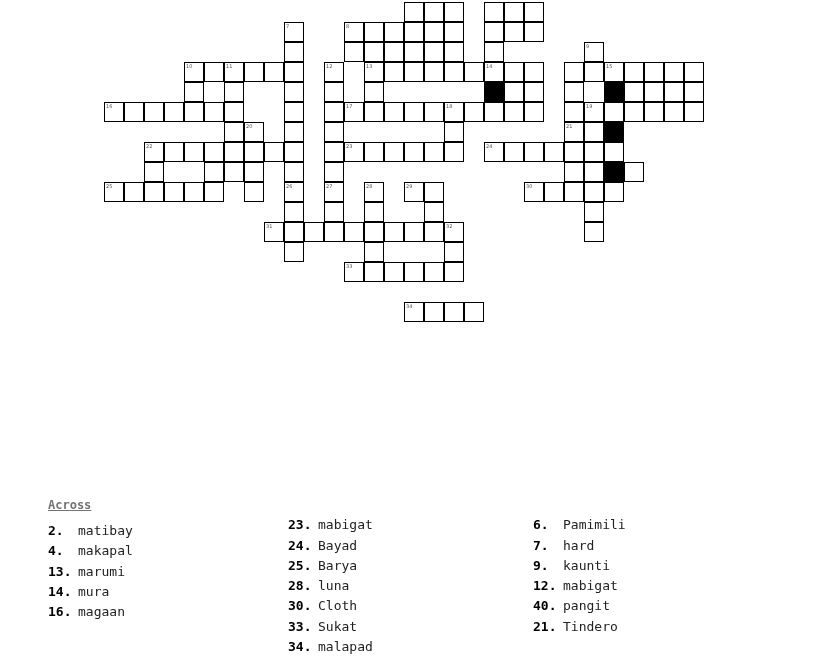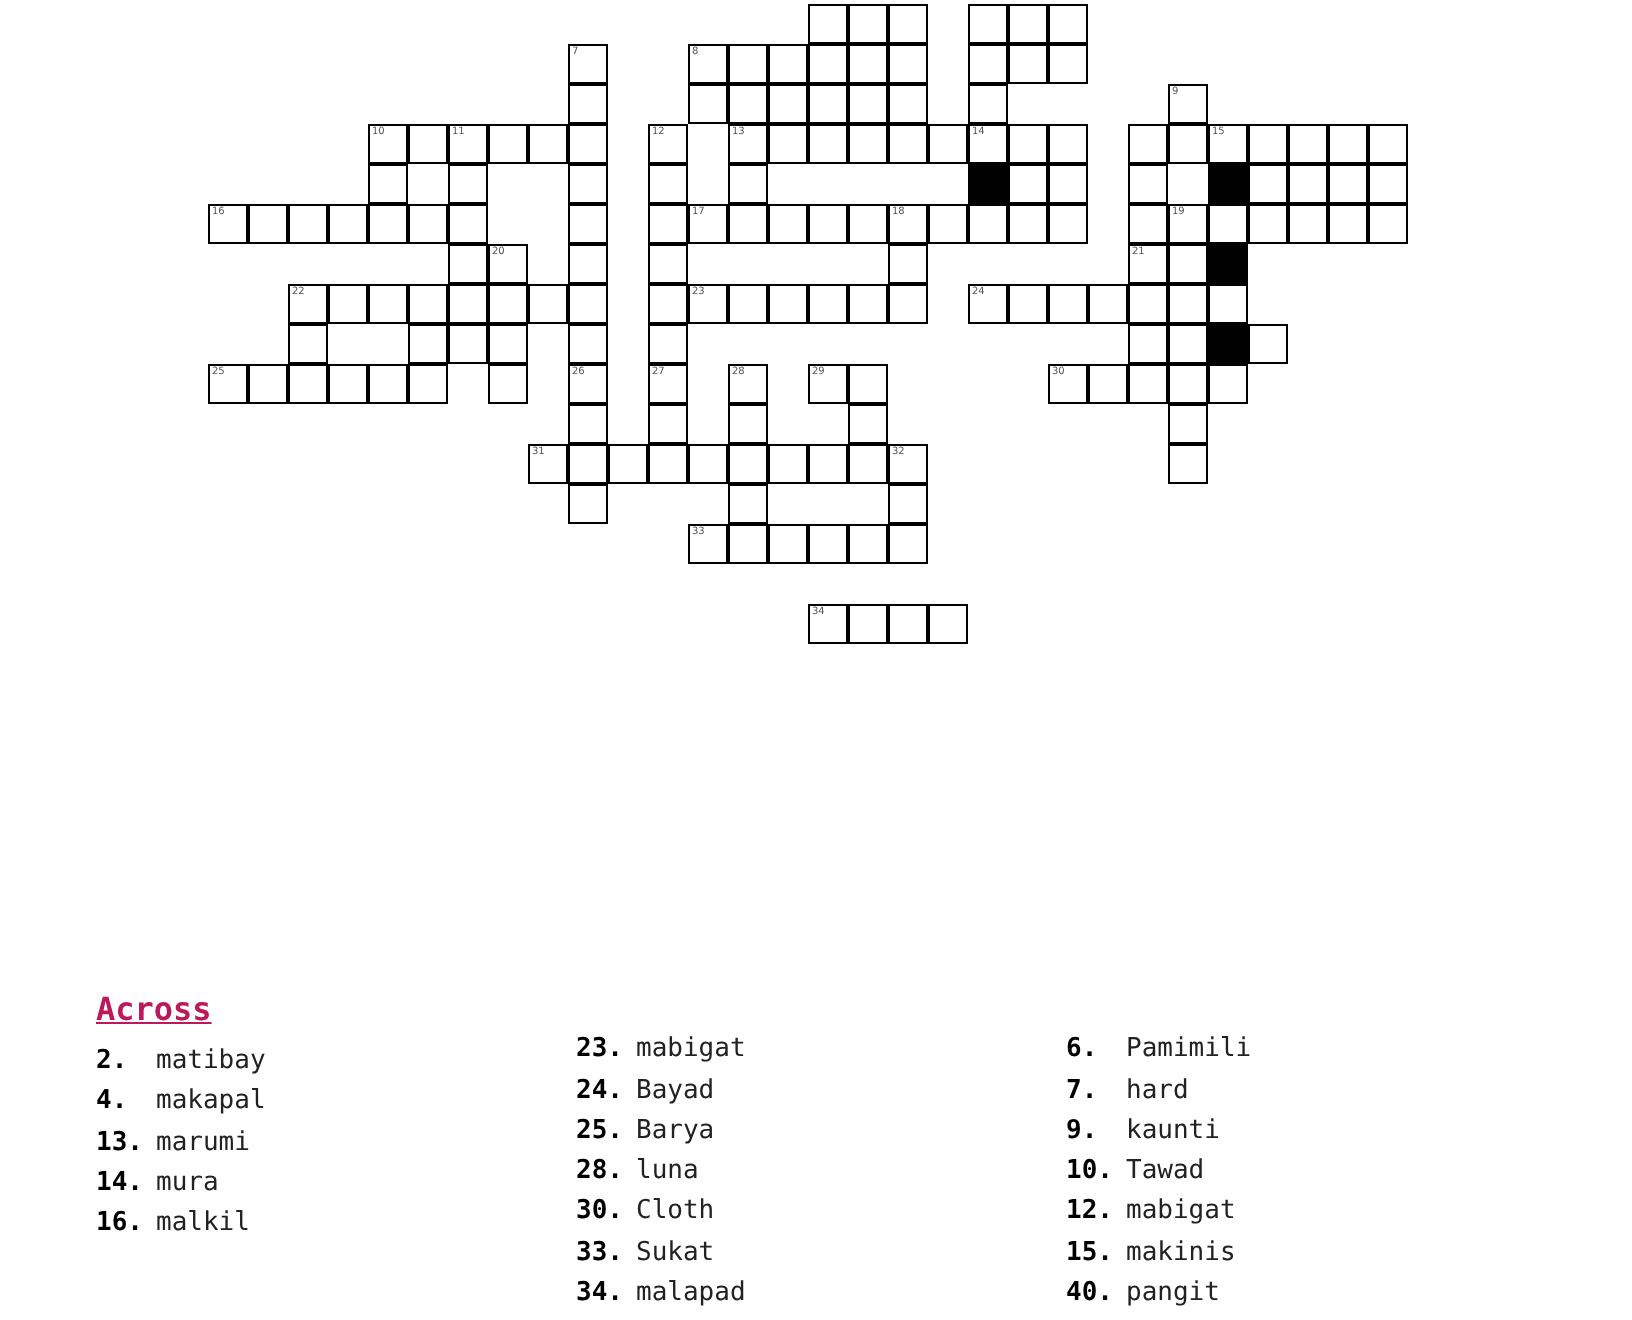--- a/index.html
+++ b/index.html
@@ -58,24 +58,24 @@
   .col {
     position: absolute;
     top: 0;
   }
   .col-1 { left: 48px;  width: 235px; }
   .col-2 { left: 288px; width: 240px; }
   .col-3 { left: 533px; width: 270px; }
 
   .section-title {
     font-family: "DejaVu Sans Mono", monospace;
-    font-size: 16px;
+    font-size: 12px;
     font-weight: bold;
     text-decoration: underline;
-    color: #be185d;
+    color: #737373;
     margin: 0 0 6px 0;
     line-height: 20px;
   }
   .clue {
     font-family: "DejaVu Sans Mono", monospace;
     font-size: 13px;
     line-height: 20.3px;
     color: #000000;
     white-space: nowrap;
   }
@@ -327,42 +327,40 @@
 
 <div id="clues">
   <div class="clue-cols">
     <div class="col col-1">
       <div class="section-title">Across</div>
       <div id="col1-list">
           <div class="clue"><span class="cnum">2.</span><span class="ctext">matibay</span></div>
           <div class="clue"><span class="cnum">4.</span><span class="ctext">makapal</span></div>
           <div class="clue"><span class="cnum">13.</span><span class="ctext">marumi</span></div>
           <div class="clue"><span class="cnum">14.</span><span class="ctext">mura</span></div>
-          <div class="clue"><span class="cnum">16.</span><span class="ctext">malkil</span></div>
+          <div class="clue"><span class="cnum">16.</span><span class="ctext">magaan</span></div>
         </div>
     </div>
     <div class="col col-2">
       <div class="spacer-line"></div>
       <div id="col2-list">
           <div class="clue"><span class="cnum">23.</span><span class="ctext">mabigat</span></div>
           <div class="clue"><span class="cnum">24.</span><span class="ctext">Bayad</span></div>
           <div class="clue"><span class="cnum">25.</span><span class="ctext">Barya</span></div>
           <div class="clue"><span class="cnum">28.</span><span class="ctext">luna</span></div>
           <div class="clue"><span class="cnum">30.</span><span class="ctext">Cloth</span></div>
           <div class="clue"><span class="cnum">33.</span><span class="ctext">Sukat</span></div>
           <div class="clue"><span class="cnum">34.</span><span class="ctext">malapad</span></div>
         </div>
     </div>
     <div class="col col-3">
       <div class="spacer-line"></div>
       <div id="col3-list">
           <div class="clue"><span class="cnum">6.</span><span class="ctext">Pamimili</span></div>
           <div class="clue"><span class="cnum">7.</span><span class="ctext">hard</span></div>
           <div class="clue"><span class="cnum">9.</span><span class="ctext">kaunti</span></div>
-          <div class="clue"><span class="cnum">10.</span><span class="ctext">Tawad</span></div>
           <div class="clue"><span class="cnum">12.</span><span class="ctext">mabigat</span></div>
-          <div class="clue"><span class="cnum">15.</span><span class="ctext">makinis</span></div>
           <div class="clue"><span class="cnum">40.</span><span class="ctext">pangit</span></div>
           <div class="clue"><span class="cnum">21.</span><span class="ctext">Tindero</span></div>
         </div>
     </div>
   </div>
 </div>
 
 </body></html>

